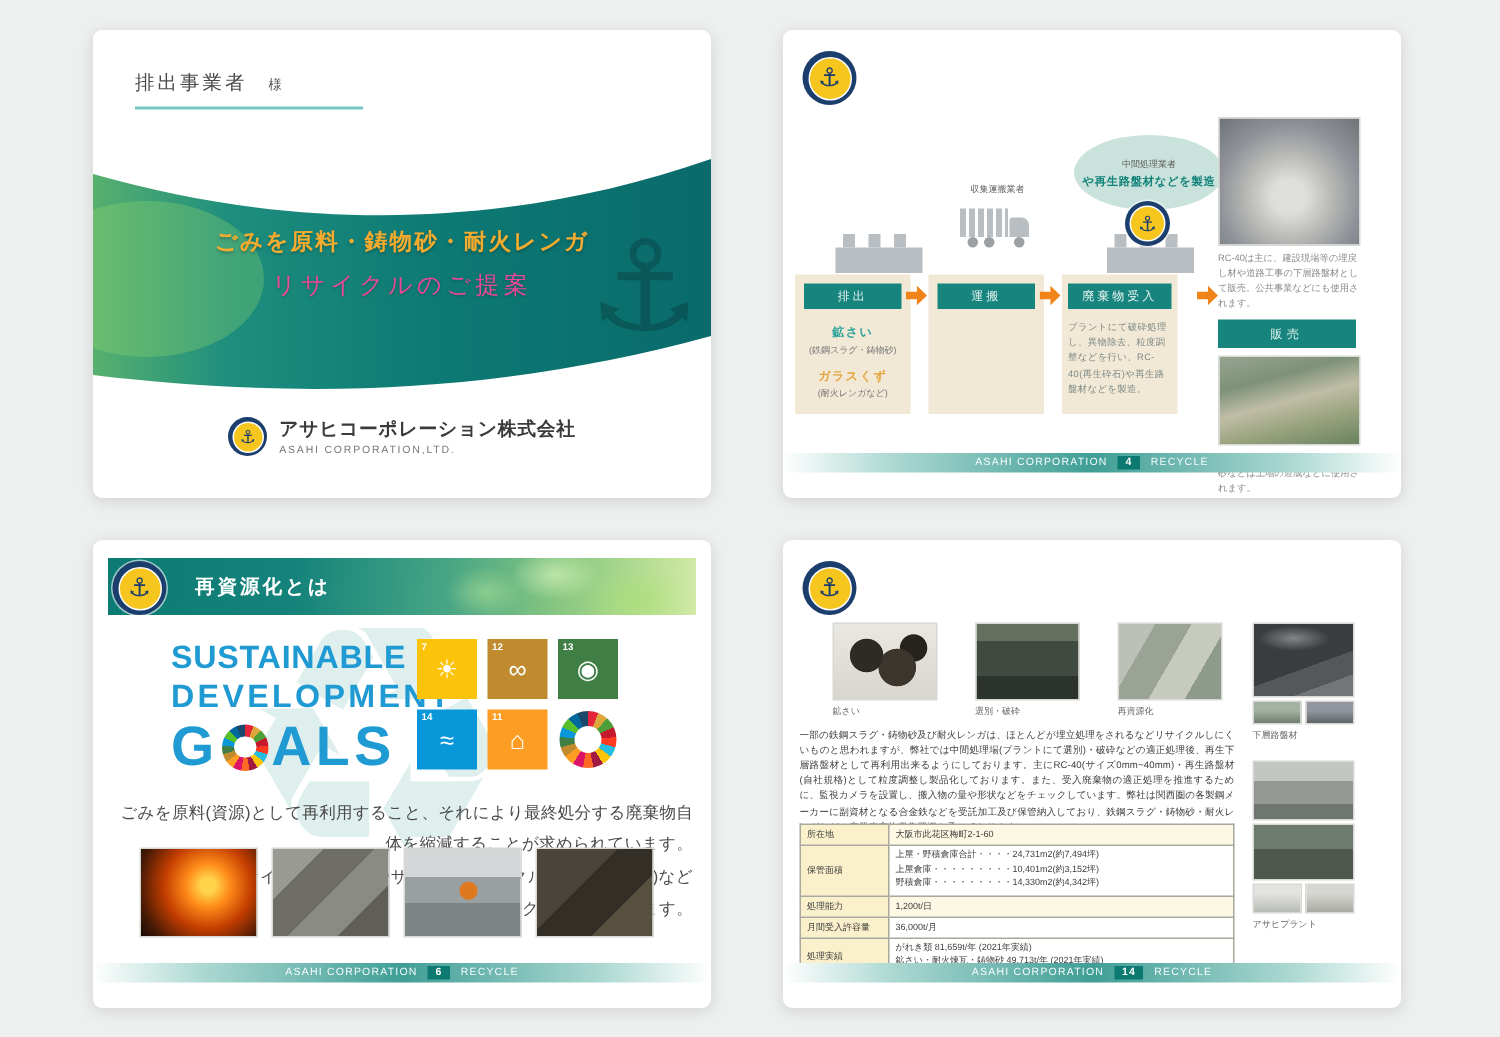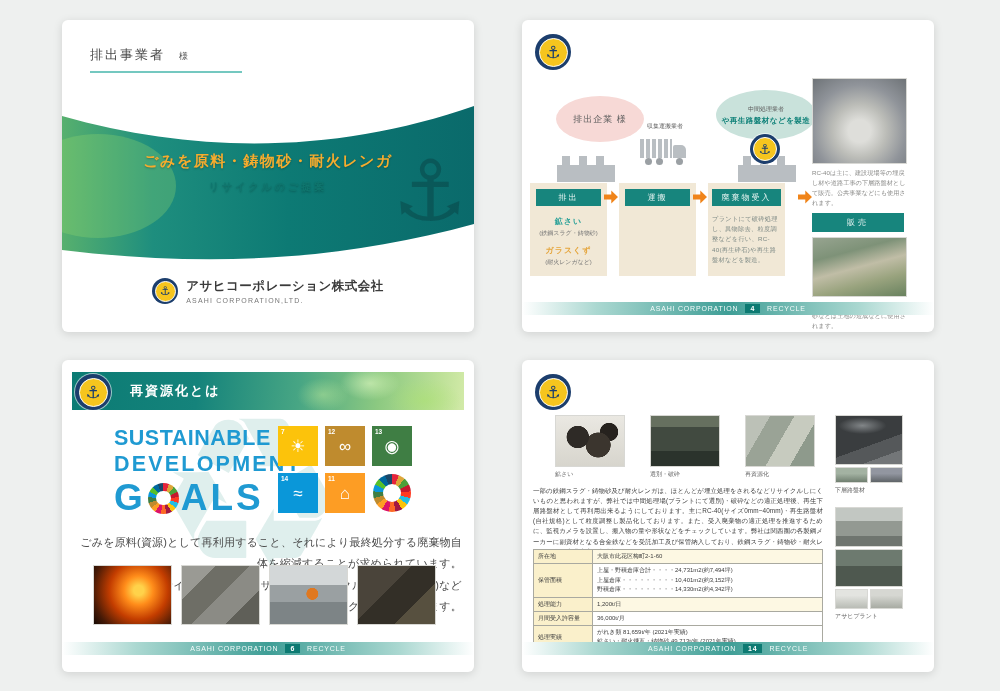--- a/index.html
+++ b/index.html
@@ -59,21 +59,21 @@
   .recipient{
     position:absolute;left:28px;top:26px;width:152px;
     border-bottom:2px solid #74c8c0;padding-bottom:7px;
     font-size:13px;color:#4a4a4a;letter-spacing:2px;
   }
   .recipient .suffix{font-size:9px;color:#555;margin-left:14px;letter-spacing:1px;}
   .band{position:absolute;left:0;top:80px;width:412px;height:168px;}
   .band svg{position:absolute;left:0;top:0;}
   .band-text{position:absolute;width:100%;top:52px;text-align:center;}
   .band-l1{color:#f5ac2e;font-size:15px;font-weight:bold;letter-spacing:1.5px;text-shadow:0 1px 2px rgba(0,0,0,0.25);}
-  .band-l2{color:#0f766e;font-size:10px;font-weight:bold;letter-spacing:3px;margin-top:9px;text-shadow:0 1px 2px rgba(0,0,0,0.25);}
+  .band-l2{color:#ec4899;font-size:16px;font-weight:normal;letter-spacing:3px;margin-top:9px;text-shadow:0 1px 2px rgba(0,0,0,0.25);}
   .logo-row{position:absolute;left:0;right:0;top:258px;display:flex;justify-content:center;align-items:center;gap:8px;}
   .logo-badge{position:relative;width:26px;height:26px;flex:0 0 auto;}
   .logo-badge .inner{width:19px;height:19px;font-size:12px;}
   .logo-ja{font-size:12.5px;font-weight:bold;color:#3b3b3b;letter-spacing:0.5px;}
   .logo-en{font-size:7px;color:#777;letter-spacing:1.2px;margin-top:2px;}
 
   
   .ell{position:absolute;border-radius:50%;display:flex;flex-direction:column;align-items:center;justify-content:center;text-align:center;}
   .ell-pink{left:34px;top:76px;width:88px;height:46px;background:#f7d9d6;color:#5d5d5d;font-size:9px;letter-spacing:1px;}
   .ell-teal{left:194px;top:70px;width:100px;height:50px;background:#c9e2db;}
@@ -224,21 +224,20 @@
       <div class="logo-en">ASAHI CORPORATION,LTD.</div>
     </div>
   </div>
 </div>
 
 <div class="slide" id="s2">
   <div class="badge hdr-badge">
       <div class="inner">⚓</div>
     </div>
 
-  <div class="ell ell-pink">排出企業 様</div>
   <div class="ell ell-teal">
     <div class="role">中間処理業者</div>
     <div class="name">や再生路盤材などを製造</div>
   </div>
   <div class="badge flow-badge">
       <div class="inner">⚓</div>
     </div>
   <div class="transp">収集運搬業者</div>
 
   <div class="factory fac1"></div>

